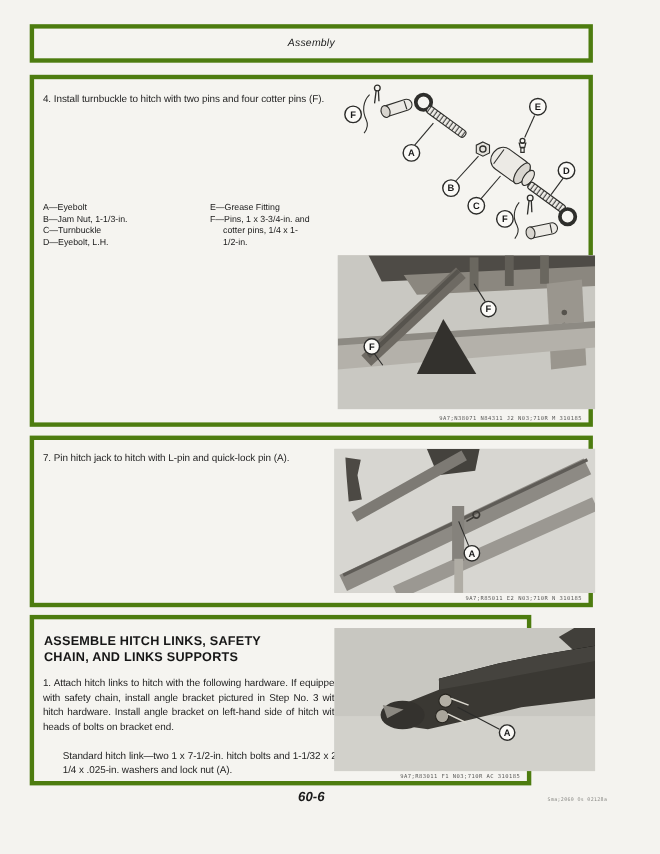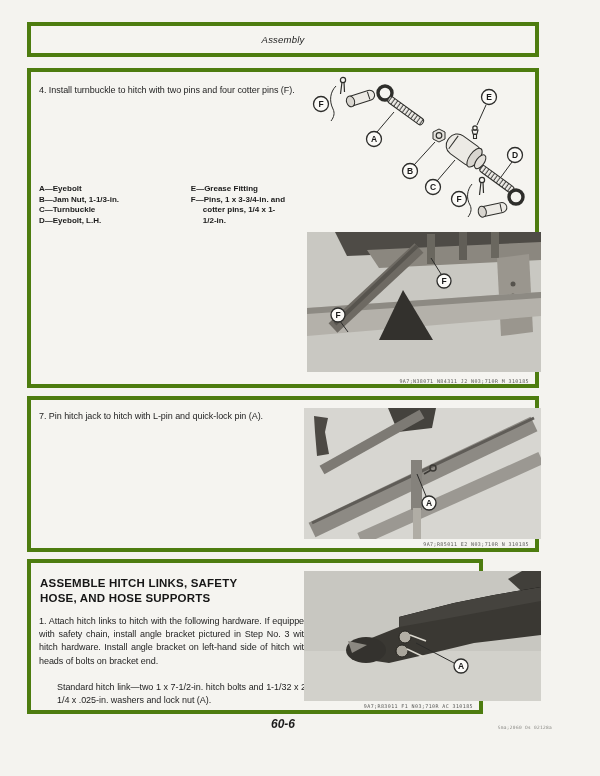--- a/index.html
+++ b/index.html
@@ -28,21 +28,21 @@
   .box1{left:27px;top:68px;width:512px;height:320px;}
   .box2{left:27px;top:396px;width:512px;height:156px;}
   .box3{left:27px;top:559px;width:456px;height:155px;}
   .textcol{position:absolute;left:8px;top:12px;width:268px;}
   .para{
     font-size:9px;line-height:13.2px;letter-spacing:-0.05px;
     text-align:justify;margin:0 0 13px 0;color:#1e1e1e;
   }
   .parts{
     position:absolute;left:8px;top:112px;width:300px;
-    font-size:8px;font-weight:bold;line-height:10.5px;color:#1a1a1a;
+    font-size:8px;font-weight:normal;line-height:10.5px;color:#1a1a1a;
     display:flex;
     gap:36px;
   }
   .parts .col1{width:125px;}
   .parts .col2{width:160px;}
   .parts .cont{padding-left:12px;}
   .diagram{
     position:absolute;left:278px;top:2px;width:232px;height:156px;
   }
   .photo{
@@ -261,21 +261,21 @@
           <text x="125" y="98" class="co-txt">A</text>
         </g>
       </svg>
     </div>
     <div class="caption cap2">9A7;R85011 E2 N03;710R N 310185</div>
   </div>
 
   <div class="box box3">
     <div class="sec3-head">
       <div>ASSEMBLE HITCH LINKS, SAFETY</div>
-      <div>HOSE, AND HOSE SUPPORTS</div>
+      <div>CHAIN, AND LINKS SUPPORTS</div>
     </div>
     <div class="sec3-body">
       <p class="para">1. Attach hitch links to hitch with the following hardware. If equipped with safety chain, install angle bracket pictured in Step No. 3 with hitch hardware. Install angle bracket on left-hand side of hitch with heads of bolts on bracket end.</p>
       <p class="para note">Standard hitch link—two 1 x 7-1/2-in. hitch bolts and 1-1/32 x 2-1/4 x .025-in. washers and lock nut (A).</p>
     </div>
 
     <div class="photo photo3">
       <svg viewBox="0 0 237 130" width="237" height="130">
         <rect width="237" height="130" fill="#c8c7c1"></rect>
         <rect x="0" y="80" width="237" height="50" fill="#d2d1cb"></rect>

